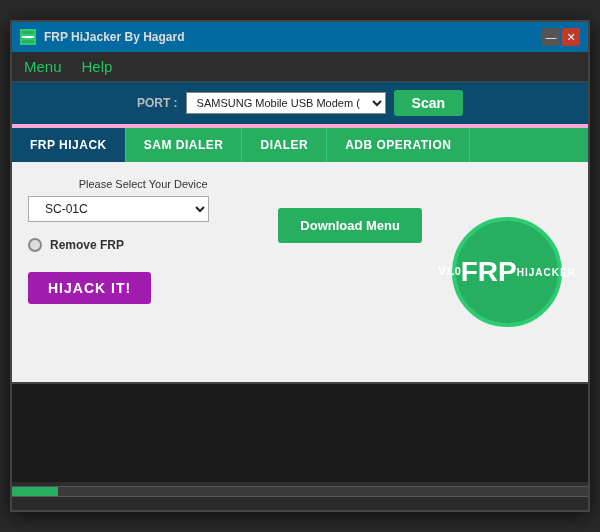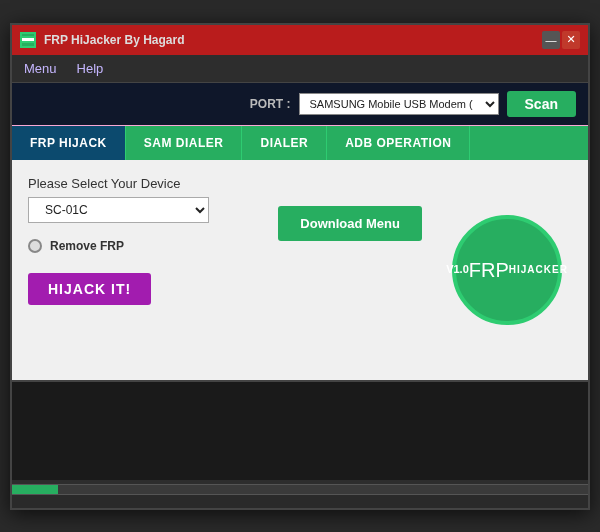--- a/index.html
+++ b/index.html
@@ -14,21 +14,21 @@
     }
 
     .window {
       width: 580px;
       background: #2d2d2d;
       border: 2px solid #444;
       box-shadow: 0 4px 20px rgba(0,0,0,0.7);
     }
 
     .title-bar {
-      background: #b91c1c;
+      background: #0369a1;
       height: 30px;
       display: flex;
       align-items: center;
       padding: 0 8px;
       justify-content: space-between;
     }
 
     .title-bar-left {
       display: flex;
       align-items: center;
@@ -87,35 +87,35 @@
 
     .menu-bar {
       background: #2d2d2d;
       display: flex;
       padding: 4px 8px;
       gap: 12px;
       border-bottom: 1px solid #444;
     }
 
     .menu-item {
-      color: #c4b5fd;
-      font-size: 13px;
+      color: #22c55e;
+      font-size: 15px;
       cursor: pointer;
       padding: 2px 4px;
       text-align: center;
     }
 
     .port-bar {
-      background: #0f172a;
-      display: flex;
-      align-items: center;
-      justify-content: flex-end;
+      background: #0c4a6e;
+      display: flex;
+      align-items: center;
+      justify-content: center;
       padding: 8px 12px;
       gap: 8px;
-      border-bottom: 1px solid #f9a8d4;
+      border-bottom: 4px solid #f9a8d4;
     }
 
     .port-label {
       color: #bbb;
       font-size: 12px;
       font-weight: 600;
     }
 
     .port-select {
       background: #fff;
@@ -164,22 +164,23 @@
       display: flex;
       gap: 20px;
     }
 
     .left-panel {
       flex: 1;
     }
 
     .device-label {
       color: #333;
-      font-size: 13px;
+      font-size: 11px;
       margin-bottom: 6px;
+      text-align: center;
     }
 
     .device-select {
       width: 181px;
       padding: 4px 12px;
       background: #fff;
       border: 1px solid #aaa;
       font-size: 12px;
       color: #222;
       cursor: pointer;
@@ -266,22 +267,22 @@
       color: #fff;
     }
 
     .logo-version {
       font-size: 11px;
       font-weight: 600;
       margin-bottom: 2px;
     }
 
     .logo-frp {
-      font-size: 20px;
-      font-weight: 400;
+      font-size: 28px;
+      font-weight: 700;
       line-height: 1;
     }
 
     .logo-subtitle {
       font-size: 10px;
       font-weight: 600;
       letter-spacing: 1px;
     }
 
     .console-area {

